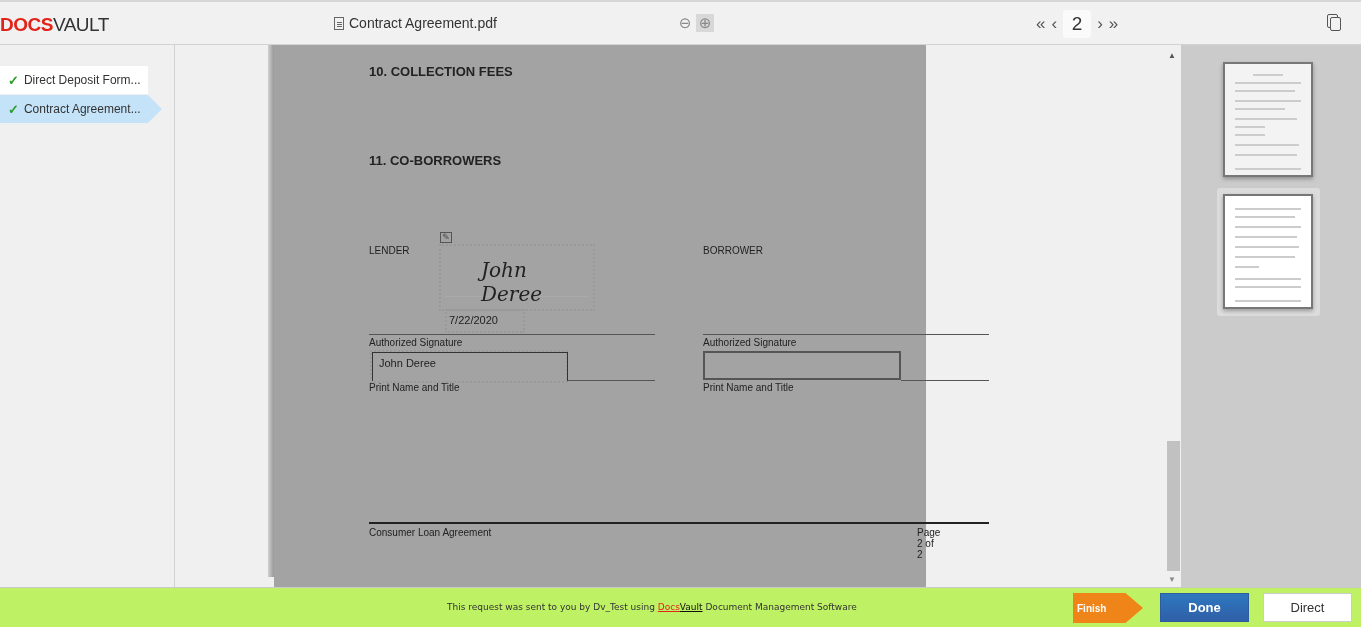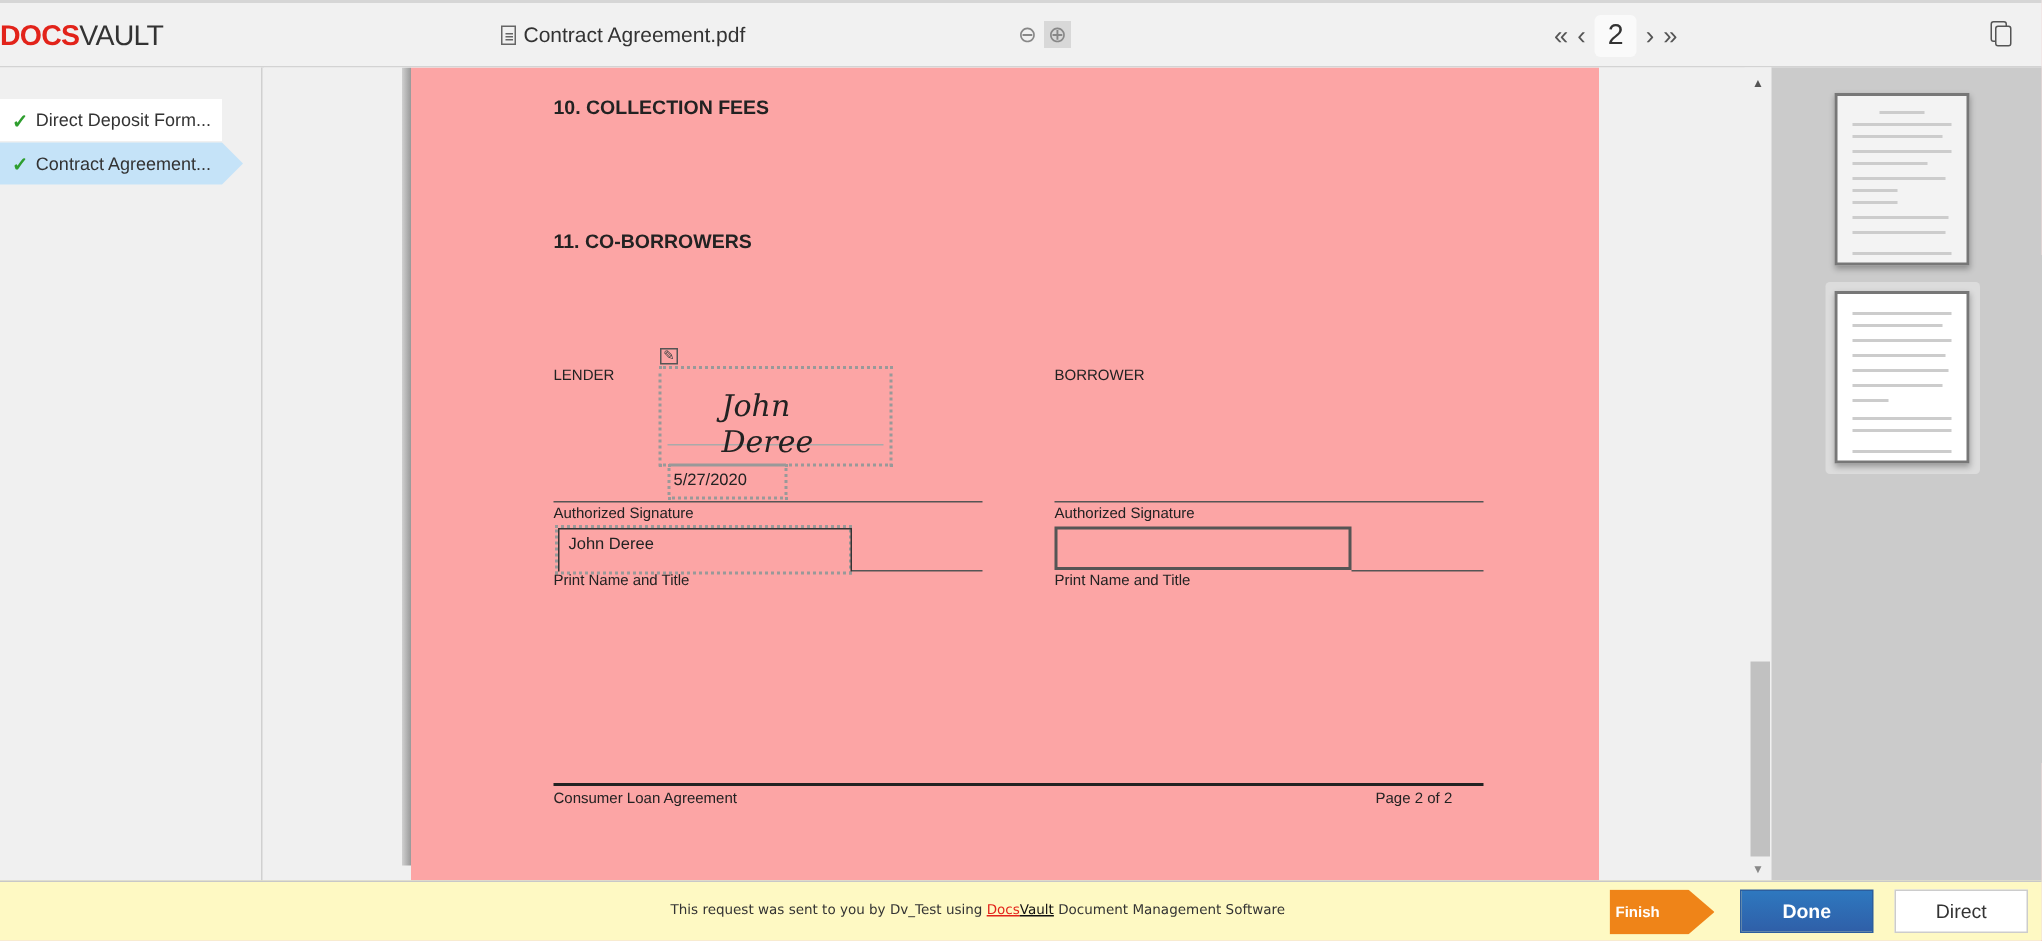--- a/index.html
+++ b/index.html
@@ -23,21 +23,21 @@
 
   .sidebar { position: absolute; left: 0; top: 45px; width: 175px; height: 542px; background: #f0f0f0; border-right: 1px solid #d0d0d0; }
   .doc-item { position: absolute; left: 0; width: 148px; height: 28px; font-size: 12px; color: #333; display: flex; align-items: center; padding-left: 8px; gap: 5px; cursor: pointer; }
   .doc-item.one { top: 21px; background: #fff; }
   .doc-item.two { top: 50px; background: #c5e3f8; }
   .doc-item.two::after { content: ""; position: absolute; right: -14px; top: 0; border-left: 14px solid #c5e3f8; border-top: 14px solid transparent; border-bottom: 14px solid transparent; }
   .check { color: #2e9e2e; font-size: 13px; font-weight: bold; }
 
   .viewer { position: absolute; left: 176px; top: 45px; width: 1005px; height: 542px; background: #f0f0f0; overflow: hidden; }
   .page-shadow { position: absolute; left: 92px; top: 0; width: 6px; height: 532px; background: linear-gradient(to right, #d0d0d0, #999); }
-  .page { position: absolute; left: 98px; top: 0; width: 792px; height: 542px; background: #fca5a5; }
+  .page { position: absolute; left: 98px; top: 0; width: 652px; height: 542px; background: #a3a3a3; }
   .h { position: absolute; left: 95px; font-size: 13px; font-weight: bold; color: #222; }
   .p { position: absolute; left: 95px; width: 630px; font-size: 12.5px; line-height: 14px; color: #222; }
   .lbl { position: absolute; font-size: 10px; color: #222; }
   .line { position: absolute; height: 1px; background: #555; }
   .sig-box { position: absolute; left: 165px; top: 199px; width: 156px; height: 67px; border: 2px dotted #999; }
   .sig-edit { position: absolute; left: 166px; top: 187px; width: 12px; height: 11px; border: 1px solid #555; font-size: 9px; line-height: 9px; text-align: center; color: #444; }
   .sig-baseline { position: absolute; left: 4px; right: 4px; bottom: 12px; height: 1px; background: #aaa; }
   .sig-text { position: absolute; left: 40px; top: 12px; font-family: "DejaVu Serif", serif; font-style: italic; font-size: 20px; color: #222; }
   .date-box { position: absolute; left: 171px; top: 264px; width: 80px; height: 24px; border: 2px dotted #999; font-size: 11px; padding: 3px 2px; color: #222; }
   .name-box { position: absolute; left: 96px; top: 305px; width: 198px; height: 33px; border: 2px dotted #999; }
@@ -49,21 +49,21 @@
   .vscroll .down { position: absolute; left: 5px; top: 530px; font-size: 8px; color: #888; }
   .vscroll .thumb { position: absolute; left: 4px; top: 396px; width: 13px; height: 130px; background: #c1c1c1; }
 
   .thumbs { position: absolute; left: 1181px; top: 45px; width: 180px; height: 542px; background: #cbcbcb; }
   .thumb-page { position: absolute; width: 90px; height: 115px; background: #f3f3f3; border: 2px solid #777; box-shadow: 0 2px 4px rgba(0,0,0,.3); cursor: pointer; }
   .thumb-page.t1 { left: 42px; top: 17px; }
   .thumb-wrap { position: absolute; left: 36px; top: 143px; width: 103px; height: 128px; background: #dcdcdc; border-radius: 3px; }
   .thumb-page.t2 { left: 6px; top: 6px; background: #fff; }
   .tl { position: absolute; left: 10px; height: 2px; background: #ccc; }
 
-  .footer { position: absolute; left: 0; top: 587px; width: 1361px; height: 40px; background: #fef9c3; border-top: 1px solid #c8c8c8; }
+  .footer { position: absolute; left: 0; top: 587px; width: 1361px; height: 40px; background: #bef264; border-top: 1px solid #c8c8c8; }
   .footer-text { position: absolute; left: 447px; top: 14px; font-size: 9px; color: #333; font-family: "DejaVu Sans", sans-serif; }
   .footer-text .brand-a { color: #e2231a; text-decoration: underline; }
   .footer-text .brand-b { color: #111; text-decoration: underline; }
   .finish { position: absolute; left: 1073px; top: 5px; width: 70px; height: 30px; background: #ef8418; color: #fff; font-size: 10px; font-weight: bold; display: flex; align-items: center; padding-left: 4px; clip-path: polygon(0 0, 75% 0, 100% 50%, 75% 100%, 0 100%); }
   .done-btn { position: absolute; left: 1160px; top: 5px; width: 89px; height: 29px; background: linear-gradient(#2e78bf, #2f5fa8); color: #fff; font-size: 13px; font-weight: bold; border: 1px solid #2c5e9e; display: flex; align-items: center; justify-content: center; cursor: pointer; }
   .cancel-btn { position: absolute; left: 1263px; top: 5px; width: 89px; height: 29px; background: #fff; color: #333; font-size: 13px; border: 1px solid #ccc; display: flex; align-items: center; justify-content: center; cursor: pointer; }
 </style>
 </head>
 <body>
 
@@ -108,21 +108,21 @@
   <div class="page">
     <div class="h" style="top:19px">10. COLLECTION FEES</div>
     <div class="h" style="top:108px">11. CO-BORROWERS</div>
 
     <div class="lbl" style="left:95px;top:200px">LENDER</div>
     <div class="sig-edit">✎</div>
     <div class="sig-box">
       <div class="sig-baseline"></div>
       <div class="sig-text">John Deree</div>
     </div>
-    <div class="date-box">5/27/2020</div>
+    <div class="date-box">7/22/2020</div>
 
     <div class="line" style="left:95px;top:289px;width:286px"></div>
     <div class="lbl" style="left:95px;top:292px">Authorized Signature</div>
     <div class="line" style="left:294px;top:335px;width:87px"></div>
     <div class="name-box">
       <div class="name-inner">John Deree</div>
     </div>
     <div class="lbl" style="left:95px;top:337px">Print Name and Title</div>
 
     <div class="lbl" style="left:429px;top:200px">BORROWER</div>

